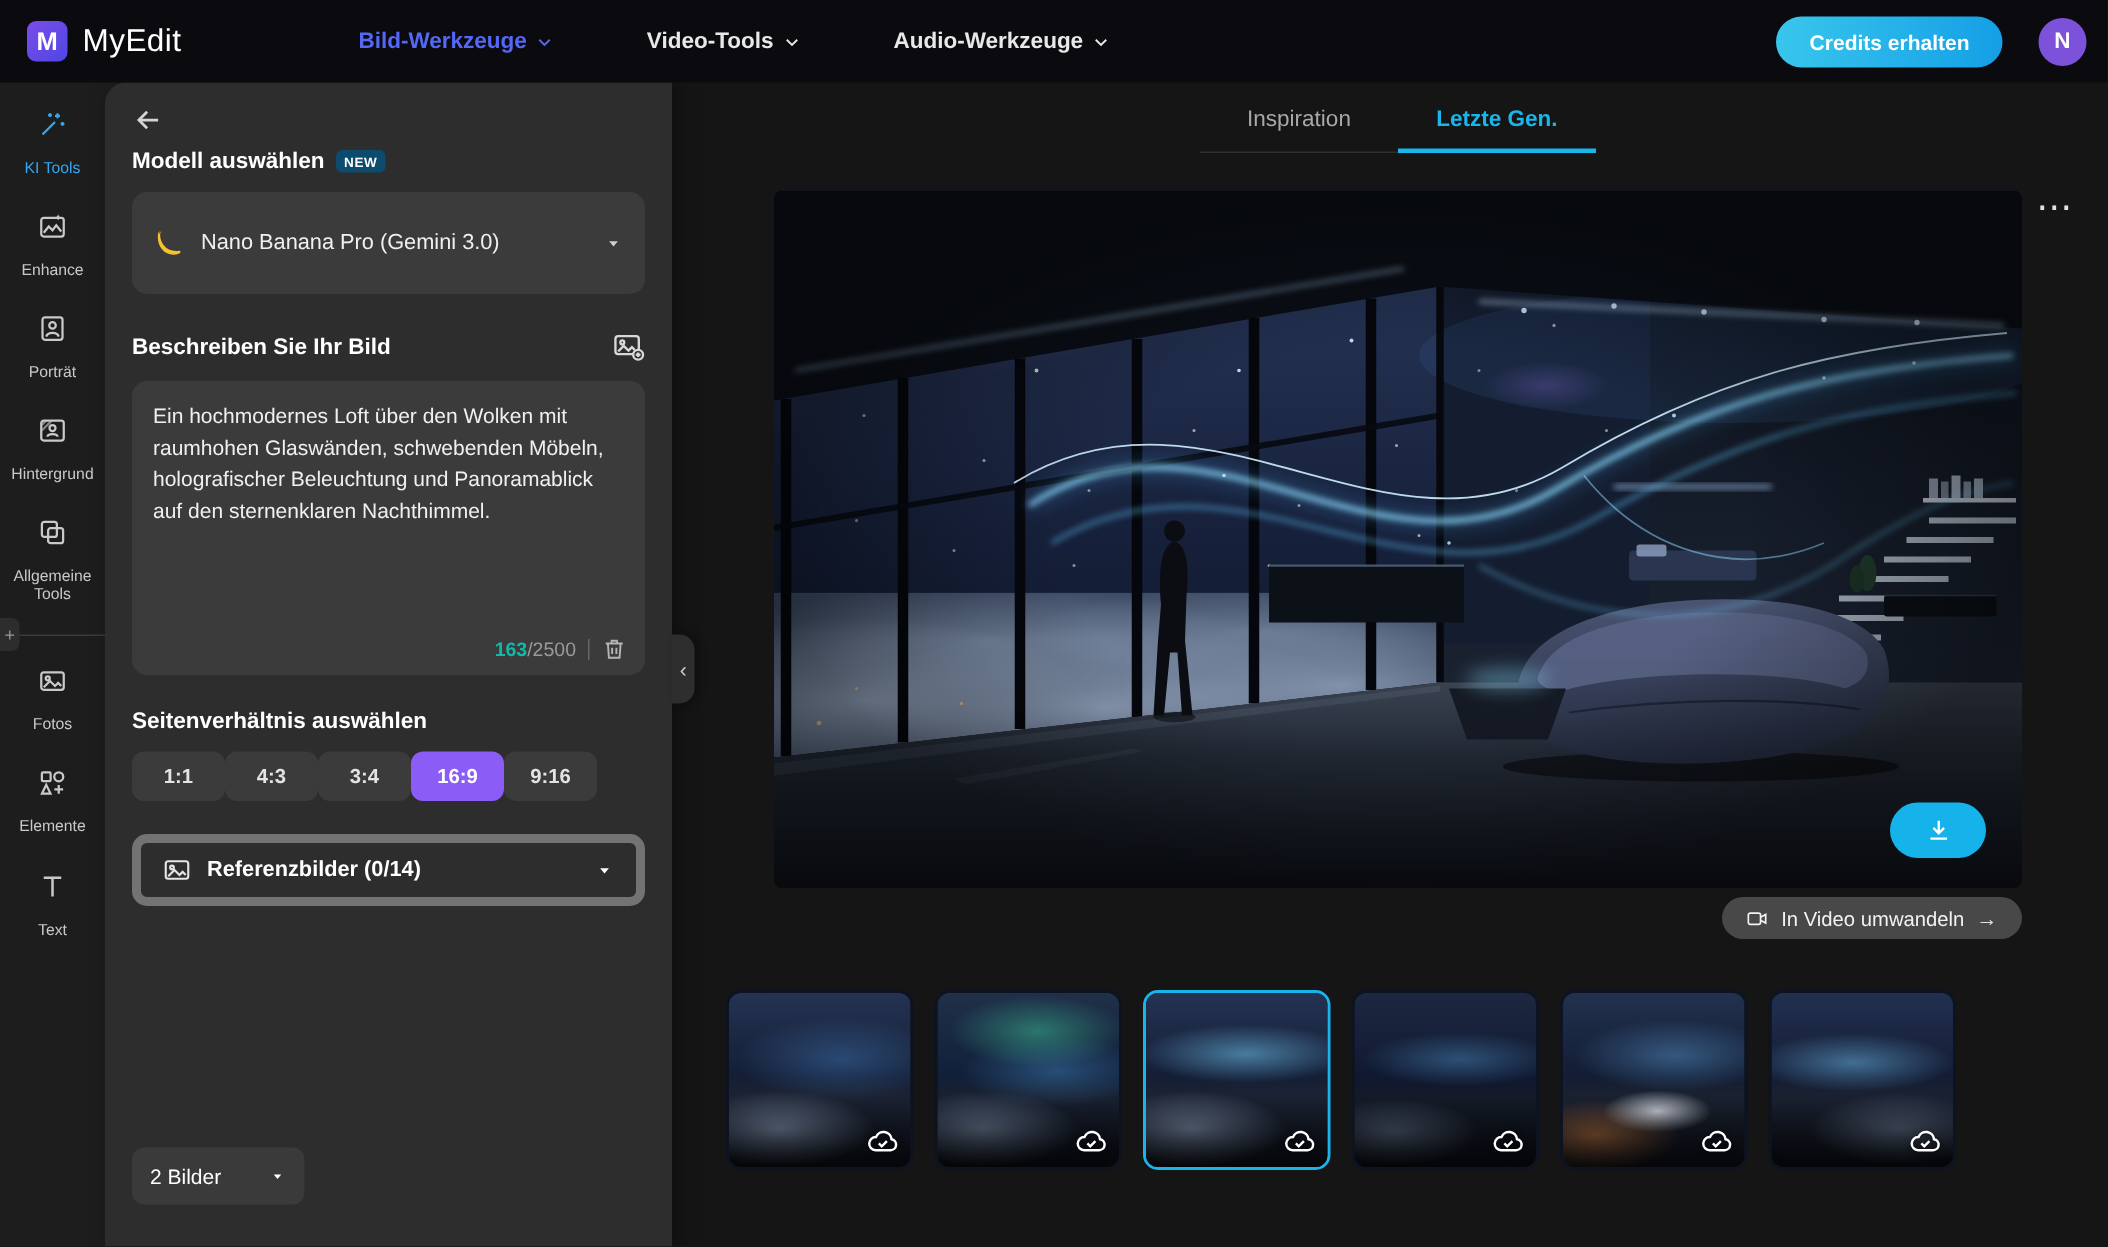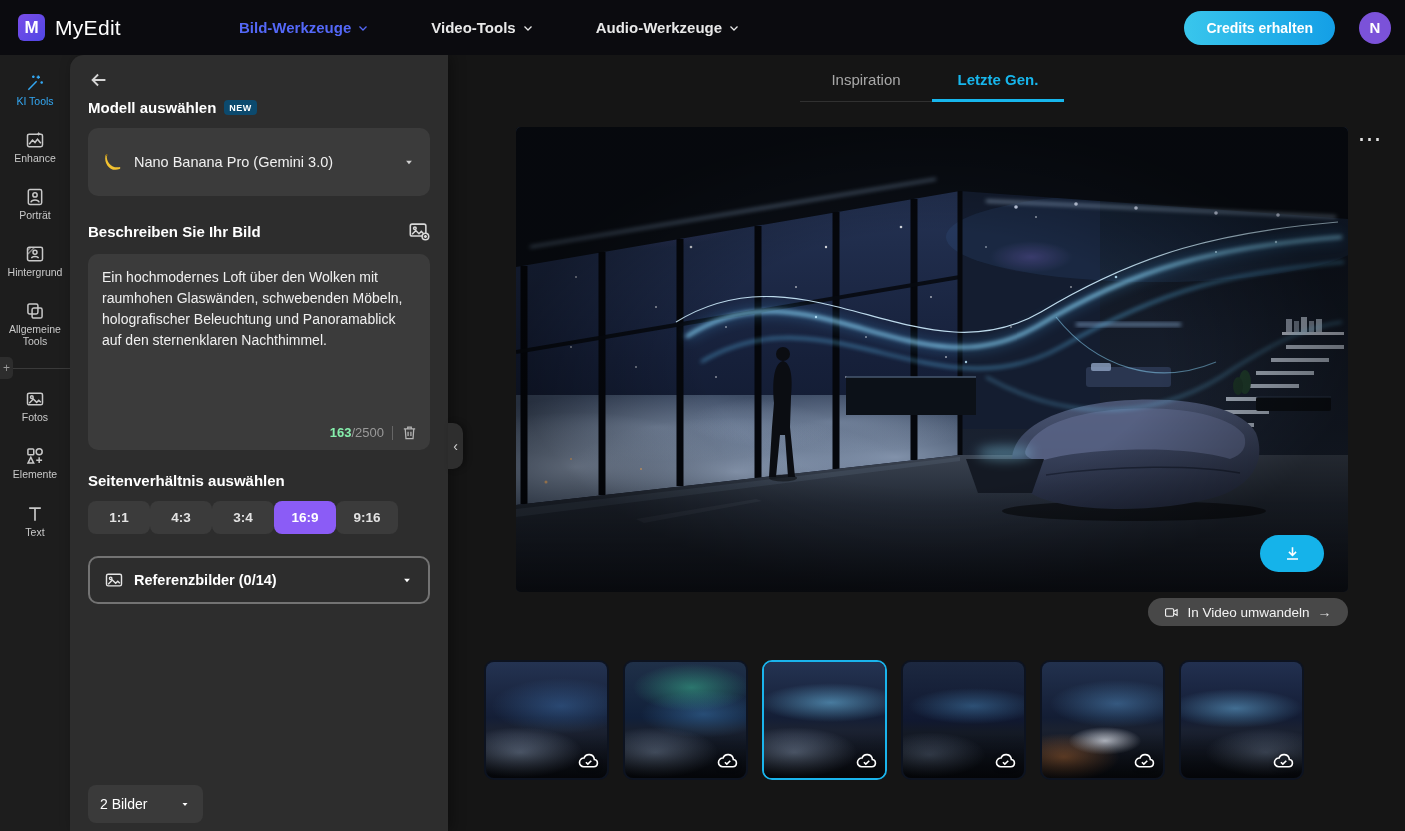--- a/index.html
+++ b/index.html
@@ -21,21 +21,21 @@
   .nav-right { margin-left:auto; display:flex; align-items:center; gap:24px; margin-right:14px; }
   .credits-btn { height:34px; padding:0 22px; border-radius:17px; border:none; cursor:pointer;
                  background:linear-gradient(90deg,#39c6ec,#149fe6); color:#fff; font-weight:bold; font-size:14px;
                  font-family:"Liberation Sans",sans-serif; }
   .avatar { width:32px; height:32px; border-radius:50%; background:#7b52d9; color:#fff; display:flex;
             align-items:center; justify-content:center; font-size:15px; font-weight:bold; cursor:pointer; }
 
   
   .rail { position:absolute; top:55px; left:0; bottom:0; width:70px; background:#1d1d1d; z-index:20;
           display:flex; flex-direction:column; align-items:center; padding-top:10px; }
-  .rail-item { width:66px; padding:8px 1px; display:flex; flex-direction:column; align-items:center; gap:2px;
+  .rail-item { width:66px; padding:8px 1px; display:flex; flex-direction:column; align-items:center; gap:13px;
                color:#c9c9c9; cursor:pointer; margin-bottom:7px; }
   .rail-item .lbl { font-size:10.5px; text-align:center; line-height:1.15; }
   .rail-item svg { width:20px; height:20px; }
   .rail-item.active { color:#33a7f2; }
   .rail-divider { width:70px; height:1px; background:#3a3a3a; margin:6px 0 12px; position:relative; }
   .rail-add { position:absolute; left:0; top:-11px; width:13px; height:22px; background:#2d2d2d;
               border-radius:0 5px 5px 0; color:#999; font-size:12px; display:flex; align-items:center;
               justify-content:center; cursor:pointer; }
 
   
@@ -52,34 +52,34 @@
   .model-select .name { font-size:14.5px; color:#f0f0f0; flex:1; }
   .caret { width:14px; height:14px; color:#cfcfcf; }
   .describe-row { display:flex; align-items:center; margin-top:24px; }
   .describe-row .sec-title { flex:1; }
   .img-prompt { width:22px; height:22px; color:#d8d8d8; cursor:pointer; }
   .prompt-box { position:relative; margin-top:12px; height:196px; background:#3b3b3b; border-radius:10px; }
   .prompt-box textarea { width:100%; height:152px; background:transparent; border:none; resize:none; outline:none;
                          padding:13px 14px; color:#f0f0f0; font-size:14px; line-height:1.5;
                          font-family:"Liberation Sans",sans-serif; }
   .counter { position:absolute; right:12px; bottom:9px; display:flex; align-items:center; gap:8px; }
-  .cnt-now { color:#86efac; font-weight:bold; font-size:13px; }
+  .cnt-now { color:#14b8a6; font-weight:bold; font-size:13px; }
   .cnt-max { color:#9a9a9a; font-size:13px; margin-left:-8px; }
   .cnt-div { width:1px; height:14px; background:#666; }
   .trash { width:17px; height:17px; color:#b5b5b5; cursor:pointer; }
   .aspect-title { margin-top:22px; }
   .aspect-row { display:flex; gap:0; margin-top:12px; }
   .aspect-btn { width:62px; height:33px; border:none; border-radius:8px; background:#3b3b3b; color:#e3e3e3;
                 font-size:13.5px; font-weight:600; cursor:pointer; font-family:"Liberation Sans",sans-serif; }
   .aspect-btn.selected { background:#8b5cf6; color:#fff; }
-  .ref-select { margin-top:22px; height:48px; border:2px solid #737373; border-radius:10px; display:flex;
+  .ref-select { margin-top:22px; height:48px; border:6px solid #737373; border-radius:10px; display:flex;
                 align-items:center; padding:0 14px; gap:10px; cursor:pointer; }
   .ref-select svg.pic { width:20px; height:20px; color:#e5e5e5; }
   .ref-select .lbl { flex:1; font-size:14.5px; font-weight:bold; color:#fff; }
-  .panel-bottom { position:absolute; left:18px; right:22px; bottom:8px; display:flex; gap:14px; }
+  .panel-bottom { position:absolute; left:18px; right:22px; bottom:28px; display:flex; gap:14px; }
   .batch-select { width:115px; height:38px; background:#3a3a3a; border-radius:8px; display:flex; align-items:center;
                   padding:0 12px; cursor:pointer; }
   .batch-select .lbl { flex:1; font-size:14px; color:#fff; }
   .batch-select .caret { width:12px; height:12px; color:#fff; }
   .generate-btn { flex:1; height:38px; border:none; border-radius:8px; background:#0fb1e9; color:#fff;
                   display:flex; align-items:center; justify-content:center; gap:16px; cursor:pointer;
                   font-family:"Liberation Sans",sans-serif; }
   .generate-btn .lbl { font-size:15px; font-weight:bold; }
   .cost { display:flex; align-items:center; gap:5px; font-size:14px; font-weight:bold; }
   .cost svg { width:19px; height:19px; }

